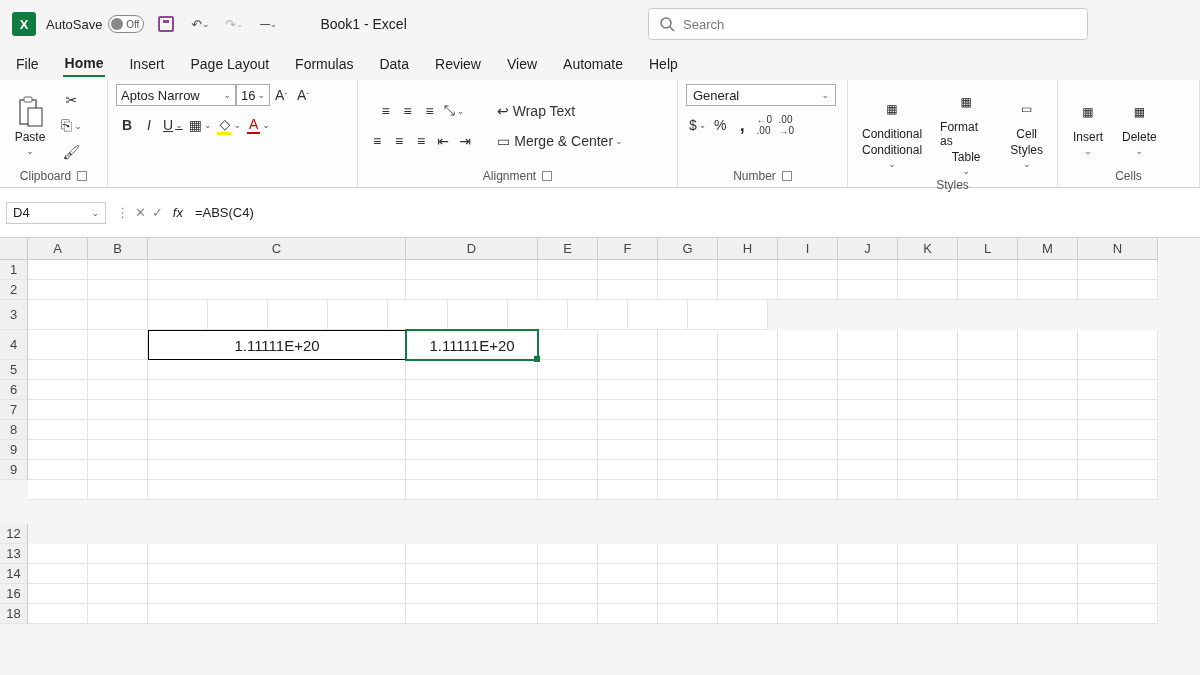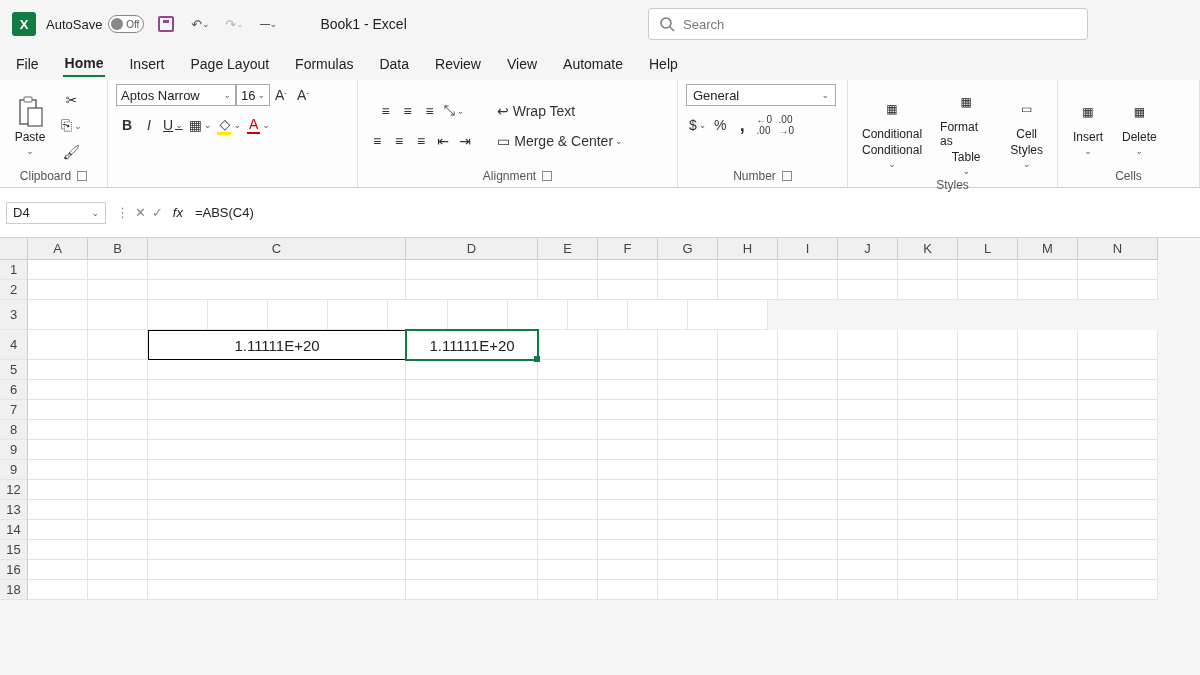--- a/index.html
+++ b/index.html
@@ -447,21 +447,21 @@
       <div class="cell" style="width: 60px; height: 20px;"></div>
       <div class="cell" style="width: 60px; height: 20px;"></div>
       <div class="cell" style="width: 60px; height: 20px;"></div>
       <div class="cell" style="width: 60px; height: 20px;"></div>
       <div class="cell" style="width: 60px; height: 20px;"></div>
       <div class="cell" style="width: 60px; height: 20px;"></div>
       <div class="cell" style="width: 60px; height: 20px;"></div>
       <div class="cell" style="width: 80px; height: 20px;"></div>
     </div>
     <div class="row">
-      <div class="rowhead" style="height: 20px;">12</div>
+      <div class="rowhead" style="height: 20px; margin-top: 44px;">12</div>
       <div class="cell" style="width: 60px; height: 20px;"></div>
       <div class="cell" style="width: 60px; height: 20px;"></div>
       <div class="cell" style="width: 258px; height: 20px;"></div>
       <div class="cell" style="width: 132px; height: 20px;"></div>
       <div class="cell" style="width: 60px; height: 20px;"></div>
       <div class="cell" style="width: 60px; height: 20px;"></div>
       <div class="cell" style="width: 60px; height: 20px;"></div>
       <div class="cell" style="width: 60px; height: 20px;"></div>
       <div class="cell" style="width: 60px; height: 20px;"></div>
       <div class="cell" style="width: 60px; height: 20px;"></div>
@@ -498,37 +498,20 @@
       <div class="cell" style="width: 60px; height: 20px;"></div>
       <div class="cell" style="width: 60px; height: 20px;"></div>
       <div class="cell" style="width: 60px; height: 20px;"></div>
       <div class="cell" style="width: 60px; height: 20px;"></div>
       <div class="cell" style="width: 60px; height: 20px;"></div>
       <div class="cell" style="width: 60px; height: 20px;"></div>
       <div class="cell" style="width: 60px; height: 20px;"></div>
       <div class="cell" style="width: 80px; height: 20px;"></div>
     </div>
     <div class="row">
-      <div class="rowhead" style="height: 20px;">15</div>
-      <div class="cell" style="width: 60px; height: 20px;"></div>
-      <div class="cell" style="width: 60px; height: 20px;"></div>
-      <div class="cell" style="width: 258px; height: 20px;"></div>
-      <div class="cell" style="width: 132px; height: 20px;"></div>
-      <div class="cell" style="width: 60px; height: 20px;"></div>
-      <div class="cell" style="width: 60px; height: 20px;"></div>
-      <div class="cell" style="width: 60px; height: 20px;"></div>
-      <div class="cell" style="width: 60px; height: 20px;"></div>
-      <div class="cell" style="width: 60px; height: 20px;"></div>
-      <div class="cell" style="width: 60px; height: 20px;"></div>
-      <div class="cell" style="width: 60px; height: 20px;"></div>
-      <div class="cell" style="width: 60px; height: 20px;"></div>
-      <div class="cell" style="width: 60px; height: 20px;"></div>
-      <div class="cell" style="width: 80px; height: 20px;"></div>
-    </div>
-    <div class="row">
       <div class="rowhead" style="height: 20px;">16</div>
       <div class="cell" style="width: 60px; height: 20px;"></div>
       <div class="cell" style="width: 60px; height: 20px;"></div>
       <div class="cell" style="width: 258px; height: 20px;"></div>
       <div class="cell" style="width: 132px; height: 20px;"></div>
       <div class="cell" style="width: 60px; height: 20px;"></div>
       <div class="cell" style="width: 60px; height: 20px;"></div>
       <div class="cell" style="width: 60px; height: 20px;"></div>
       <div class="cell" style="width: 60px; height: 20px;"></div>
       <div class="cell" style="width: 60px; height: 20px;"></div>

